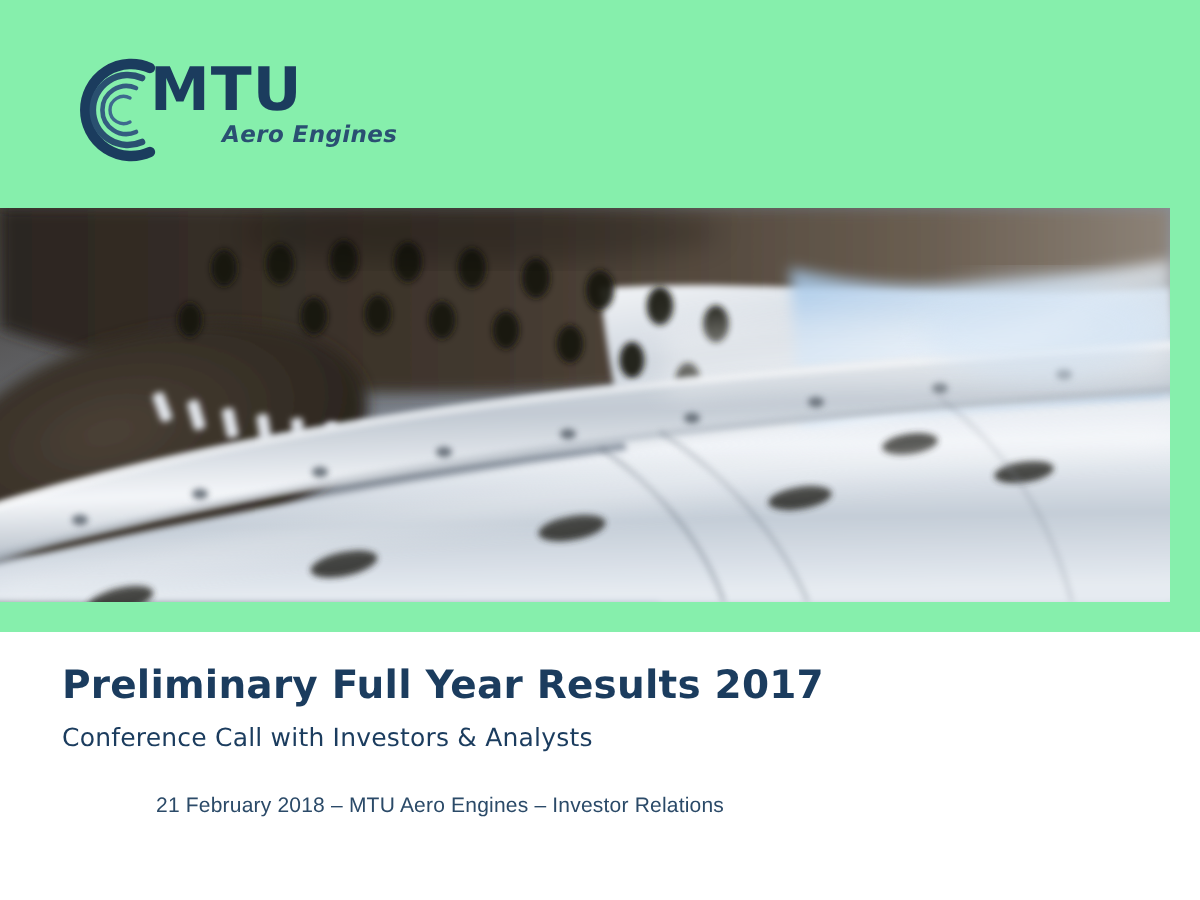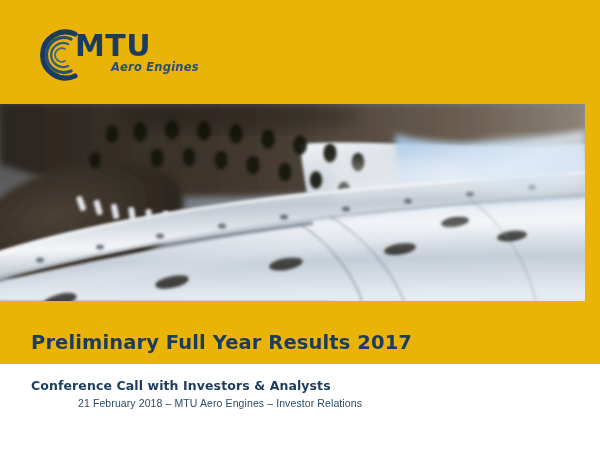--- a/index.html
+++ b/index.html
@@ -11,22 +11,22 @@
     width: 600px;
     height: 450px;
     overflow: hidden;
     font-family: "Liberation Sans", sans-serif;
     position: relative;
   }
 
   .slide {
     position: relative;
     width: 600px;
-    height: 364px;
-    background: #eab308;
+    height: 316px;
+    background: #86efac;
   }
 
   
   .logo-block {
     position: absolute;
     left: 31px;
     top: 27px;
     width: 180px;
     height: 56px;
   }
@@ -83,24 +83,24 @@
     font-size: 19.5px;
     font-weight: bold;
     color: #1b3c5e;
     letter-spacing: 0.1px;
     white-space: nowrap;
     text-align: right;
   }
   .title-sub {
     position: absolute;
     left: 31px;
-    top: 378px;
+    top: 361px;
     font-family: "DejaVu Sans", sans-serif;
     font-size: 12.5px;
-    font-weight: bold;
+    font-weight: normal;
     color: #1b3c5e;
     letter-spacing: 0.1px;
     white-space: nowrap;
   }
   .meta-line {
     position: absolute;
     left: 31px;
     top: 397px;
     font-family: "Liberation Sans", sans-serif;
     font-size: 10.5px;

